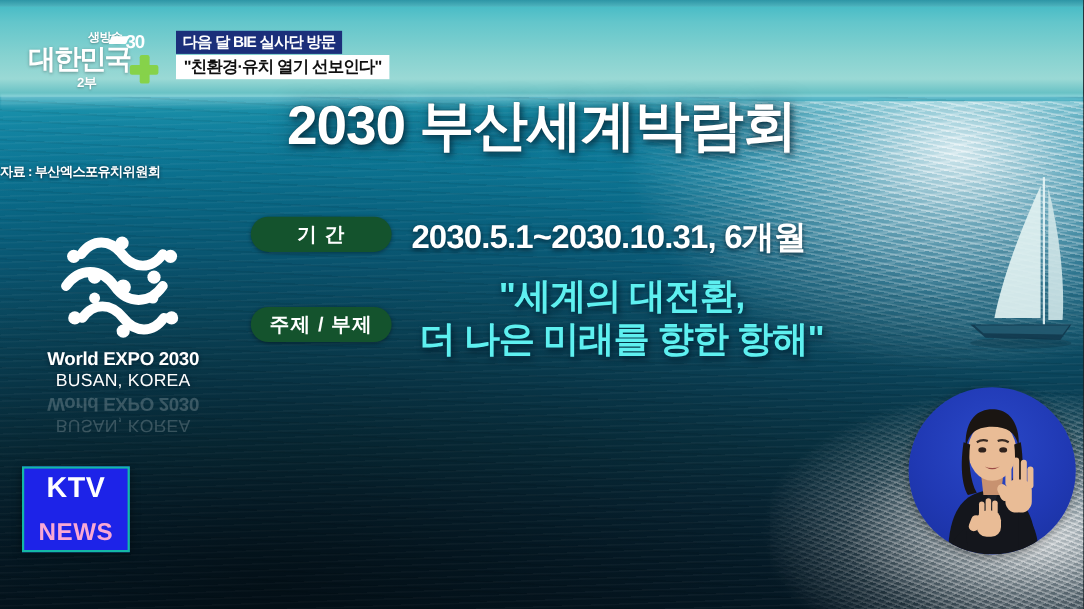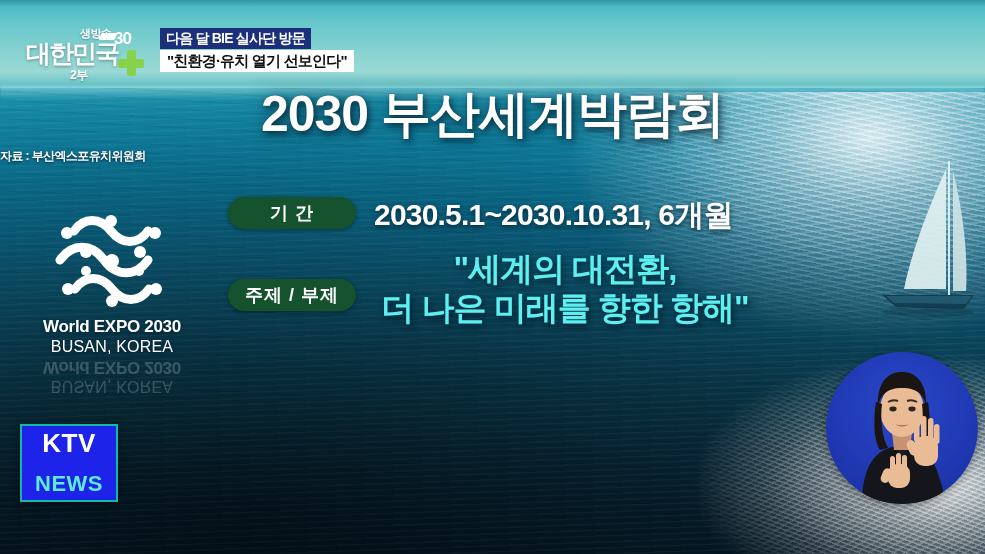--- a/index.html
+++ b/index.html
@@ -224,21 +224,21 @@
 
   
   .ktv{
     position:absolute;left:20px;top:424px;width:94px;height:74px;
     background:#1d23e8;
     border:2px solid #14b8a6;
     box-shadow:0 2px 8px rgba(0,0,0,.45);
     display:flex;flex-direction:column;align-items:center;justify-content:center;
   }
   .ktv-1{color:#fff;font-size:26px;font-weight:700;line-height:1;letter-spacing:.5px;}
-  .ktv-2{color:#5eead4;font-size:22px;font-weight:700;line-height:1.1;letter-spacing:.5px;margin-top:16px;}
+  .ktv-2{color:#f9a8d4;font-size:22px;font-weight:700;line-height:1.1;letter-spacing:.5px;margin-top:16px;}
 
   
   .signer{
     position:absolute;left:826px;top:352px;width:152px;height:152px;
     border-radius:50%;
     background:radial-gradient(circle at 50% 35%,#2a48c8 0%,#2039b4 55%,#182f9c 100%);
     overflow:hidden;
     box-shadow:0 2px 10px rgba(0,0,0,.4);
   }
 </style>

